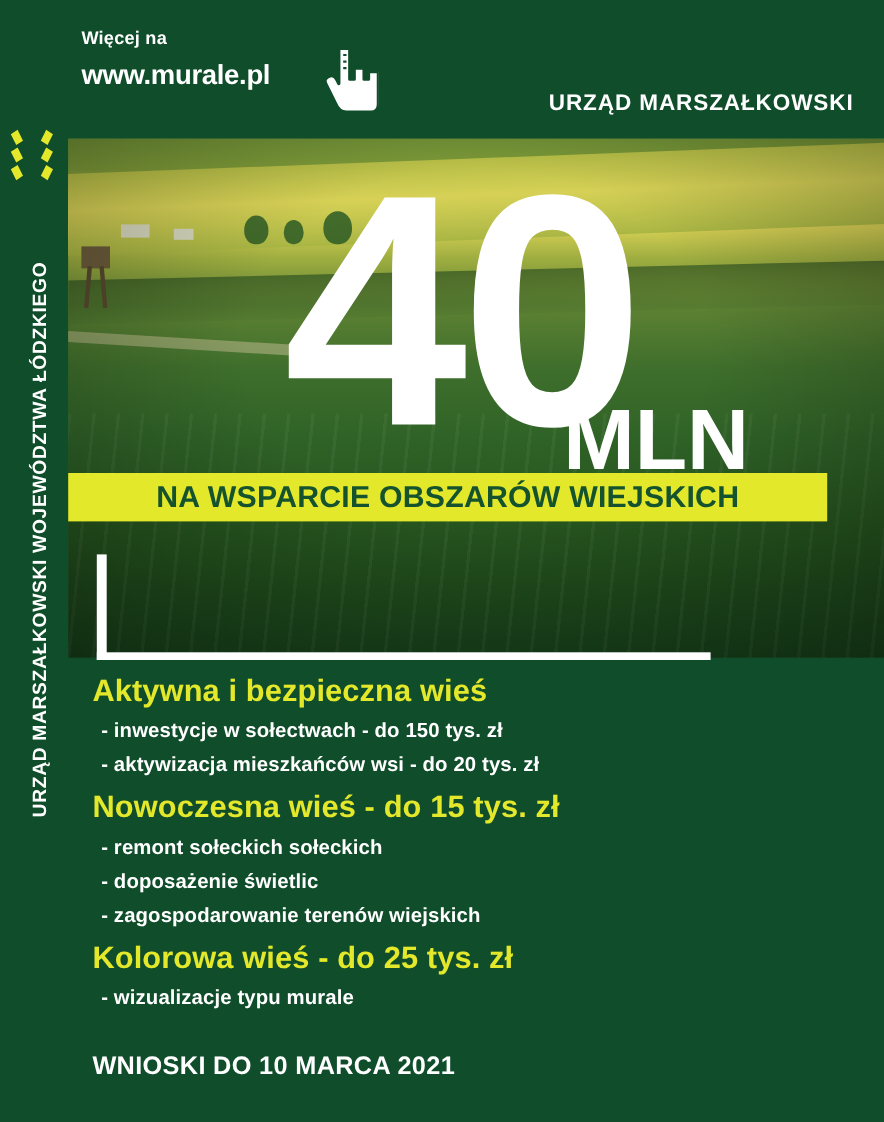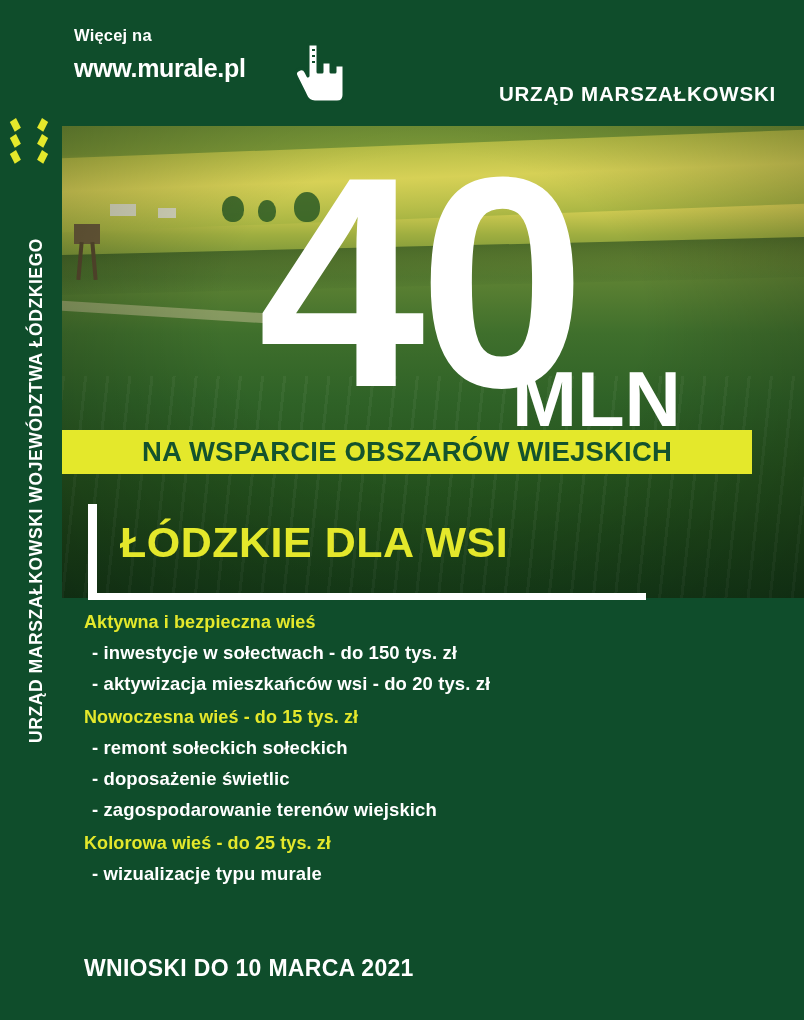--- a/index.html
+++ b/index.html
@@ -350,21 +350,21 @@
 
   
   .list {
     position: absolute;
     left: 84px;
     top: 612px;
     width: 660px;
   }
   .cat {
     color: #e4e82b;
-    font-size: 18px;
+    font-size: 28px;
     font-weight: bold;
     margin: 12px 0 6px 0;
     letter-spacing: 0.1px;
   }
   .cat.first { margin-top: 0; }
   .bullet {
     color: #ffffff;
     font-size: 18.5px;
     font-weight: bold;
     margin: 9px 0 9px 8px;
@@ -429,21 +429,20 @@
     <div class="vertical-title">URZĄD MARSZAŁKOWSKI WOJEWÓDZTWA ŁÓDZKIEGO</div>
   </div>
 
   <div class="yellow-banner">
     <span>NA WSPARCIE OBSZARÓW WIEJSKICH</span>
   </div>
 
   <div class="bracket">
     <div class="v-line"></div>
     <div class="h-line"></div>
-    <div class="headline">ŁÓDZKIE DLA WSI</div>
   </div>
 
   <div class="list">
     <div class="cat first">Aktywna i bezpieczna wieś</div>
     <div class="bullet">- inwestycje w sołectwach - do 150 tys. zł</div>
     <div class="bullet">- aktywizacja mieszkańców wsi - do 20 tys. zł</div>
 
     <div class="cat">Nowoczesna wieś - do 15 tys. zł</div>
     <div class="bullet">- remont sołeckich sołeckich</div>
     <div class="bullet">- doposażenie świetlic</div>

